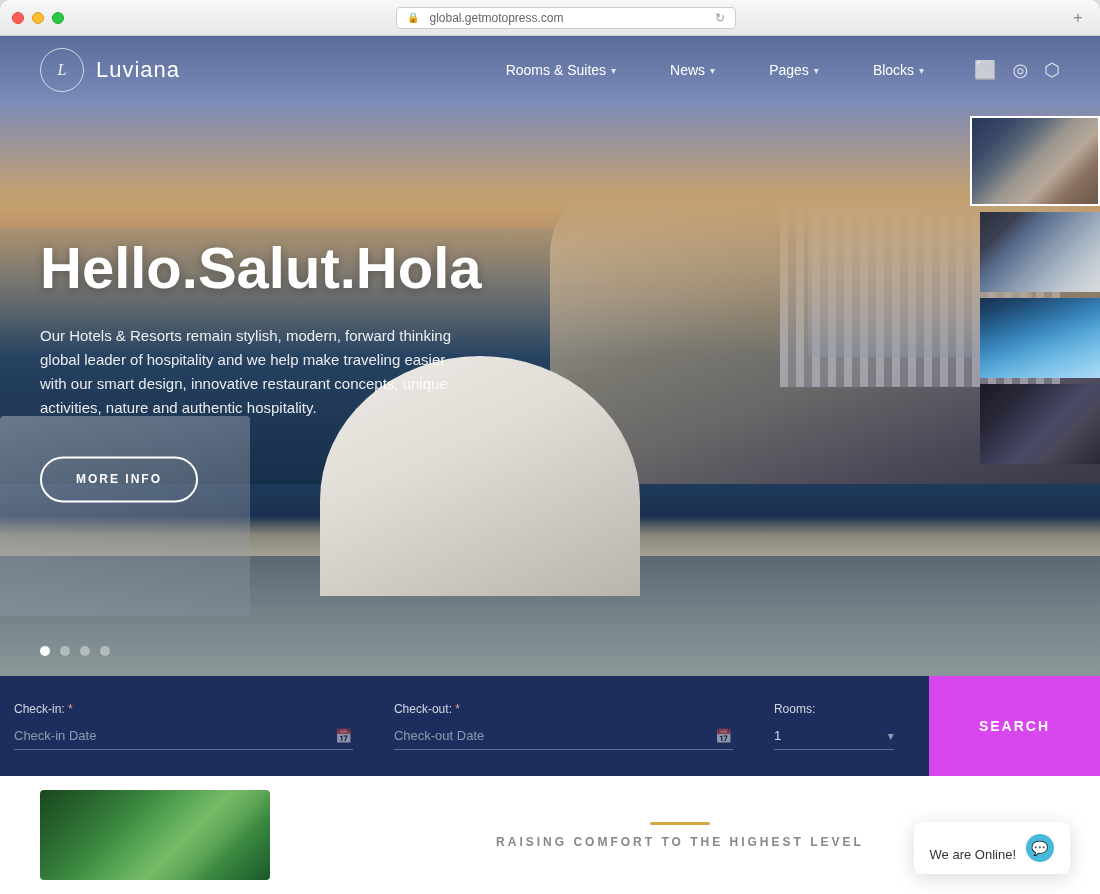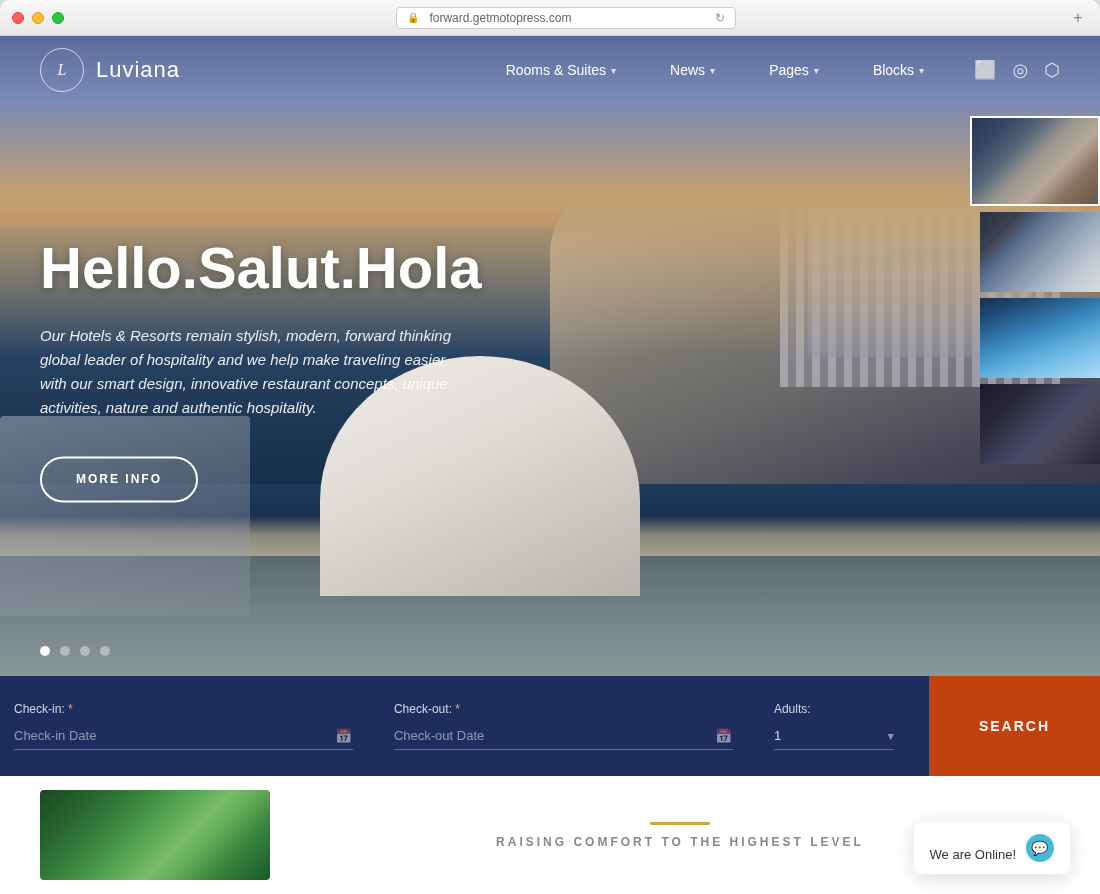--- a/index.html
+++ b/index.html
@@ -213,21 +213,20 @@
       margin-bottom: 24px;
       text-shadow: 0 2px 10px rgba(0,0,0,0.3);
     }
 
     .hero-subtitle {
       font-size: 15px;
       color: rgba(255,255,255,0.9);
       line-height: 1.6;
       margin-bottom: 36px;
       max-width: 430px;
-      font-style: italic;
     }
 
     .hero-btn {
       display: inline-block;
       padding: 14px 34px;
       border: 2px solid white;
       color: white;
       font-size: 12px;
       font-weight: 600;
       letter-spacing: 2px;
@@ -406,21 +405,21 @@
       position: absolute;
       right: 0;
       top: 50%;
       transform: translateY(-50%);
       color: rgba(255,255,255,0.5);
       pointer-events: none;
       font-size: 12px;
     }
 
     .booking-search-btn {
-      background: #c2410c;
+      background: #d946ef;
       color: white;
       border: none;
       font-size: 14px;
       font-weight: 700;
       letter-spacing: 2px;
       text-transform: uppercase;
       padding: 0 50px;
       cursor: pointer;
       min-width: 170px;
     }
@@ -524,21 +523,21 @@
 <div class="browser-chrome">
 
   <div class="browser-titlebar">
     <div class="traffic-light tl-close"></div>
     <div class="traffic-light tl-min"></div>
     <div class="traffic-light tl-max"></div>
 
     <div class="browser-address-bar">
       <div class="address-bar-inner">
         <span class="lock-icon">🔒</span>
-        <span>forward.getmotopress.com</span>
+        <span>global.getmotopress.com</span>
         <span class="refresh-icon" style="margin-left:auto">↻</span>
       </div>
     </div>
 
     <div class="browser-new-tab">
       <span>+</span>
     </div>
   </div>
 
   <div class="site-content">
@@ -652,21 +651,21 @@
           </label>
           <div class="booking-input-wrap">
             <input type="text" class="booking-input" placeholder="Check-out Date" style="">
             <span class="booking-icon">📅</span>
           </div>
         </div>
 
         <div class="booking-divider"></div>
 
         <div class="booking-field" style="max-width:120px">
-          <label class="booking-label">Adults:</label>
+          <label class="booking-label">Rooms:</label>
           <div class="booking-select-wrap">
             <select class="booking-select">
               <option>1</option>
               <option>2</option>
               <option>3</option>
               <option>4</option>
             </select>
           </div>
         </div>
 

